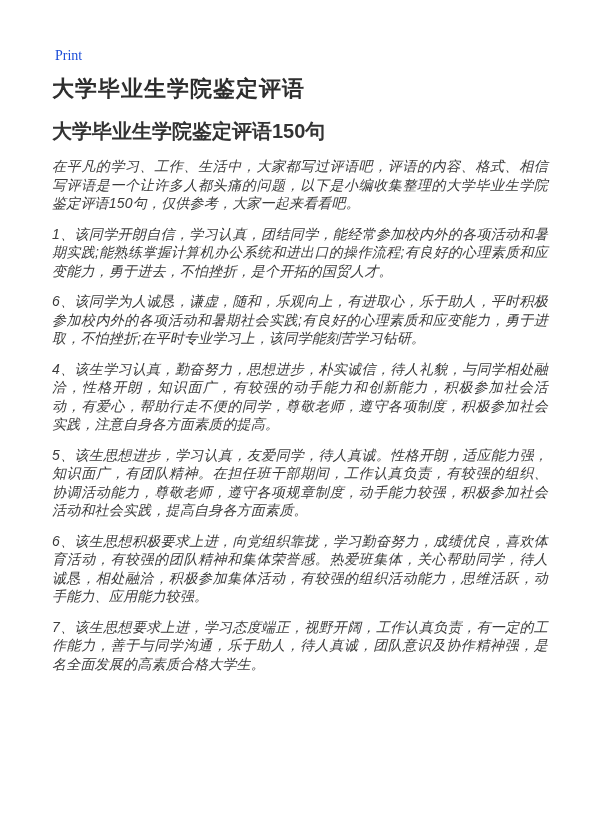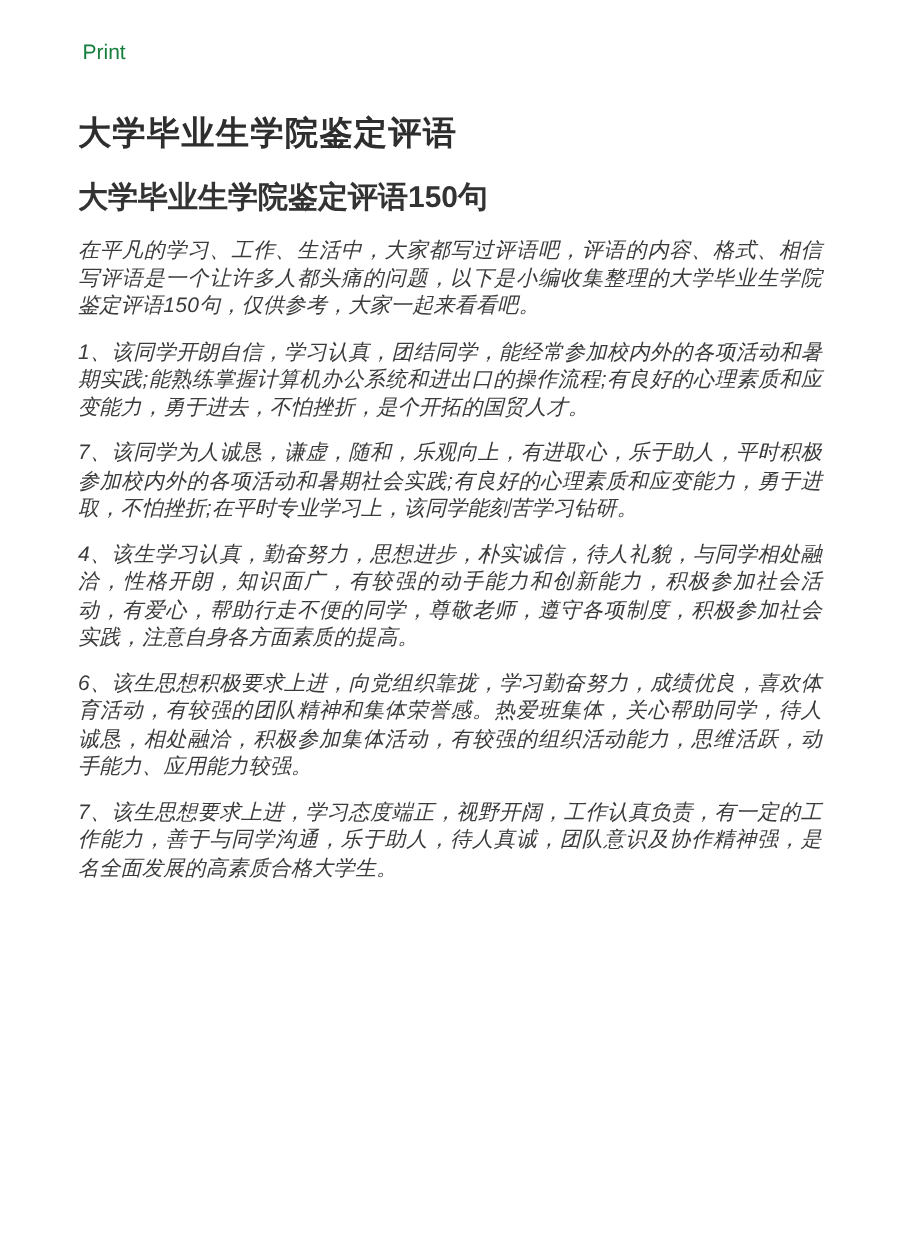--- a/index.html
+++ b/index.html
@@ -13,24 +13,24 @@
     height: 828px;
     background: #ffffff;
     overflow: hidden;
     box-sizing: border-box;
     font-family: "Liberation Sans", "DejaVu Sans", sans-serif;
     color: #3b3b3b;
   }
   .print-link {
     position: absolute;
     left: 55px;
-    top: 26px;
-    font-family: Liberation Sans, sans-serif;
+    top: 48px;
+    font-family: Liberation Serif, serif;
     font-size: 14px;
-    color: #15803d;
+    color: #1d4ed8;
     text-decoration: none;
     cursor: pointer;
   }
   .content {
     position: absolute;
     left: 52px;
     top: 74px;
     width: 496px;
   }
   .doc-title {
@@ -68,23 +68,24 @@
 
     <h1 class="doc-title">大学毕业生学院鉴定评语</h1>
 
     <div class="doc-subtitle">大学毕业生学院鉴定评语150句</div>
 
     <p class="para">在平凡的学习、工作、生活中，大家都写过评语吧，评语的内容、格式、相信写评语是一个让许多人都头痛的问题，以下是小编收集整理的大学毕业生学院鉴定评语150句，仅供参考，大家一起来看看吧。</p>
 
     <p class="para">1、该同学开朗自信，学习认真，团结同学，能经常参加校内外的各项活动和暑期实践;能熟练掌握计算机办公系统和进出口的操作流程;有良好的心理素质和应变能力，勇于进去，不怕挫折，是个开拓的国贸人才。</p>
 
 
-    <p class="para">7、该同学为人诚恳，谦虚，随和，乐观向上，有进取心，乐于助人，平时积极参加校内外的各项活动和暑期社会实践;有良好的心理素质和应变能力，勇于进取，不怕挫折;在平时专业学习上，该同学能刻苦学习钻研。</p>
+    <p class="para">6、该同学为人诚恳，谦虚，随和，乐观向上，有进取心，乐于助人，平时积极参加校内外的各项活动和暑期社会实践;有良好的心理素质和应变能力，勇于进取，不怕挫折;在平时专业学习上，该同学能刻苦学习钻研。</p>
 
     <p class="para">4、该生学习认真，勤奋努力，思想进步，朴实诚信，待人礼貌，与同学相处融洽，性格开朗，知识面广，有较强的动手能力和创新能力，积极参加社会活动，有爱心，帮助行走不便的同学，尊敬老师，遵守各项制度，积极参加社会实践，注意自身各方面素质的提高。</p>
 
+    <p class="para">5、该生思想进步，学习认真，友爱同学，待人真诚。性格开朗，适应能力强，知识面广，有团队精神。在担任班干部期间，工作认真负责，有较强的组织、协调活动能力，尊敬老师，遵守各项规章制度，动手能力较强，积极参加社会活动和社会实践，提高自身各方面素质。</p>
 
     <p class="para">6、该生思想积极要求上进，向党组织靠拢，学习勤奋努力，成绩优良，喜欢体育活动，有较强的团队精神和集体荣誉感。热爱班集体，关心帮助同学，待人诚恳，相处融洽，积极参加集体活动，有较强的组织活动能力，思维活跃，动手能力、应用能力较强。</p>
 
     <p class="para">7、该生思想要求上进，学习态度端正，视野开阔，工作认真负责，有一定的工作能力，善于与同学沟通，乐于助人，待人真诚，团队意识及协作精神强，是名全面发展的高素质合格大学生。</p>
 
   </div>
 </div>
 
 </body></html>

